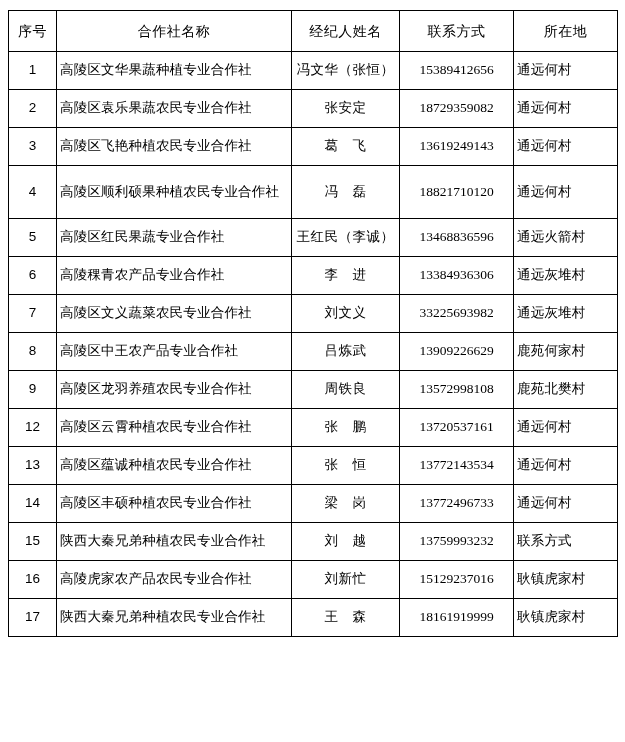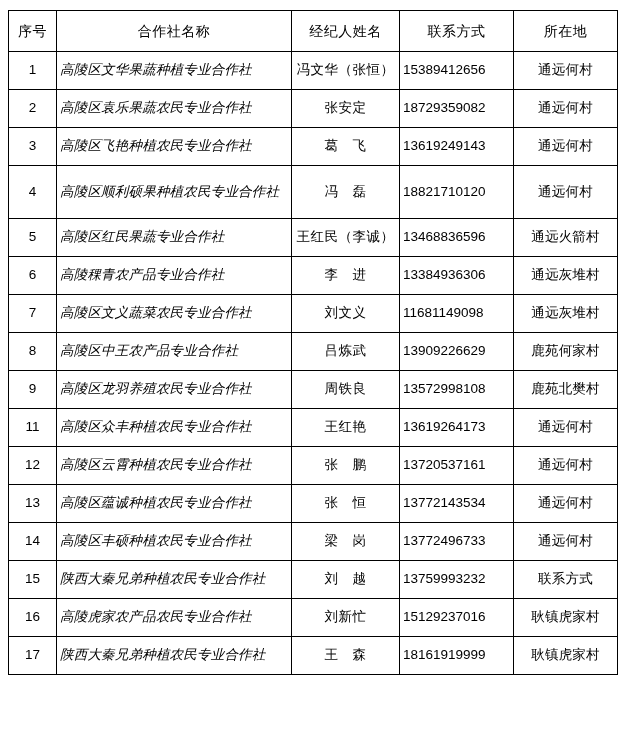--- a/index.html
+++ b/index.html
@@ -49,33 +49,32 @@
   }
   td.seq {
     text-align: center;
     font-size: 13px;
   }
   td.name {
     text-align: left;
     padding-left: 7px;
     padding-right: 4px;
     letter-spacing: 0.2px;
-    font-style: italic;
   }
   td.broker {
     text-align: center;
     letter-spacing: 0.5px;
   }
   td.phone {
-    text-align: left;
+    text-align: center;
     font-size: 13px;
     letter-spacing: 0px;
+    font-family: Liberation Serif, serif;
   }
   td.loc {
-    text-align: center;
     font-size: 13px;
     letter-spacing: 0.2px;
   }
   tr.row-1line td { height: 29px; }
   tr.row-2line td { height: 44px; }
 </style>
 </head>
 <body>
 
 <div class="page">
@@ -136,45 +135,38 @@
           <td class="seq">6</td>
           <td class="name">高陵稞青农产品专业合作社</td>
           <td class="broker">李　进</td>
           <td class="phone">13384936306</td>
           <td class="loc">通远灰堆村</td>
         </tr>
         <tr class="row-1line">
           <td class="seq">7</td>
           <td class="name">高陵区文义蔬菜农民专业合作社</td>
           <td class="broker">刘文义</td>
-          <td class="phone">11681149098</td>
+          <td class="phone">33225693982</td>
           <td class="loc">通远灰堆村</td>
         </tr>
         <tr class="row-1line">
           <td class="seq">8</td>
           <td class="name">高陵区中王农产品专业合作社</td>
           <td class="broker">吕炼武</td>
           <td class="phone">13909226629</td>
           <td class="loc">鹿苑何家村</td>
         </tr>
         <tr class="row-1line">
           <td class="seq">9</td>
           <td class="name">高陵区龙羽养殖农民专业合作社</td>
           <td class="broker">周铁良</td>
           <td class="phone">13572998108</td>
           <td class="loc">鹿苑北樊村</td>
         </tr>
         <tr class="row-1line">
-          <td class="seq">11</td>
-          <td class="name">高陵区众丰种植农民专业合作社</td>
-          <td class="broker">王红艳</td>
-          <td class="phone">13619264173</td>
-          <td class="loc">通远何村</td>
-        </tr>
-        <tr class="row-1line">
           <td class="seq">12</td>
           <td class="name">高陵区云霄种植农民专业合作社</td>
           <td class="broker">张　鹏</td>
           <td class="phone">13720537161</td>
           <td class="loc">通远何村</td>
         </tr>
         <tr class="row-1line">
           <td class="seq">13</td>
           <td class="name">高陵区蕴诚种植农民专业合作社</td>
           <td class="broker">张　恒</td>

